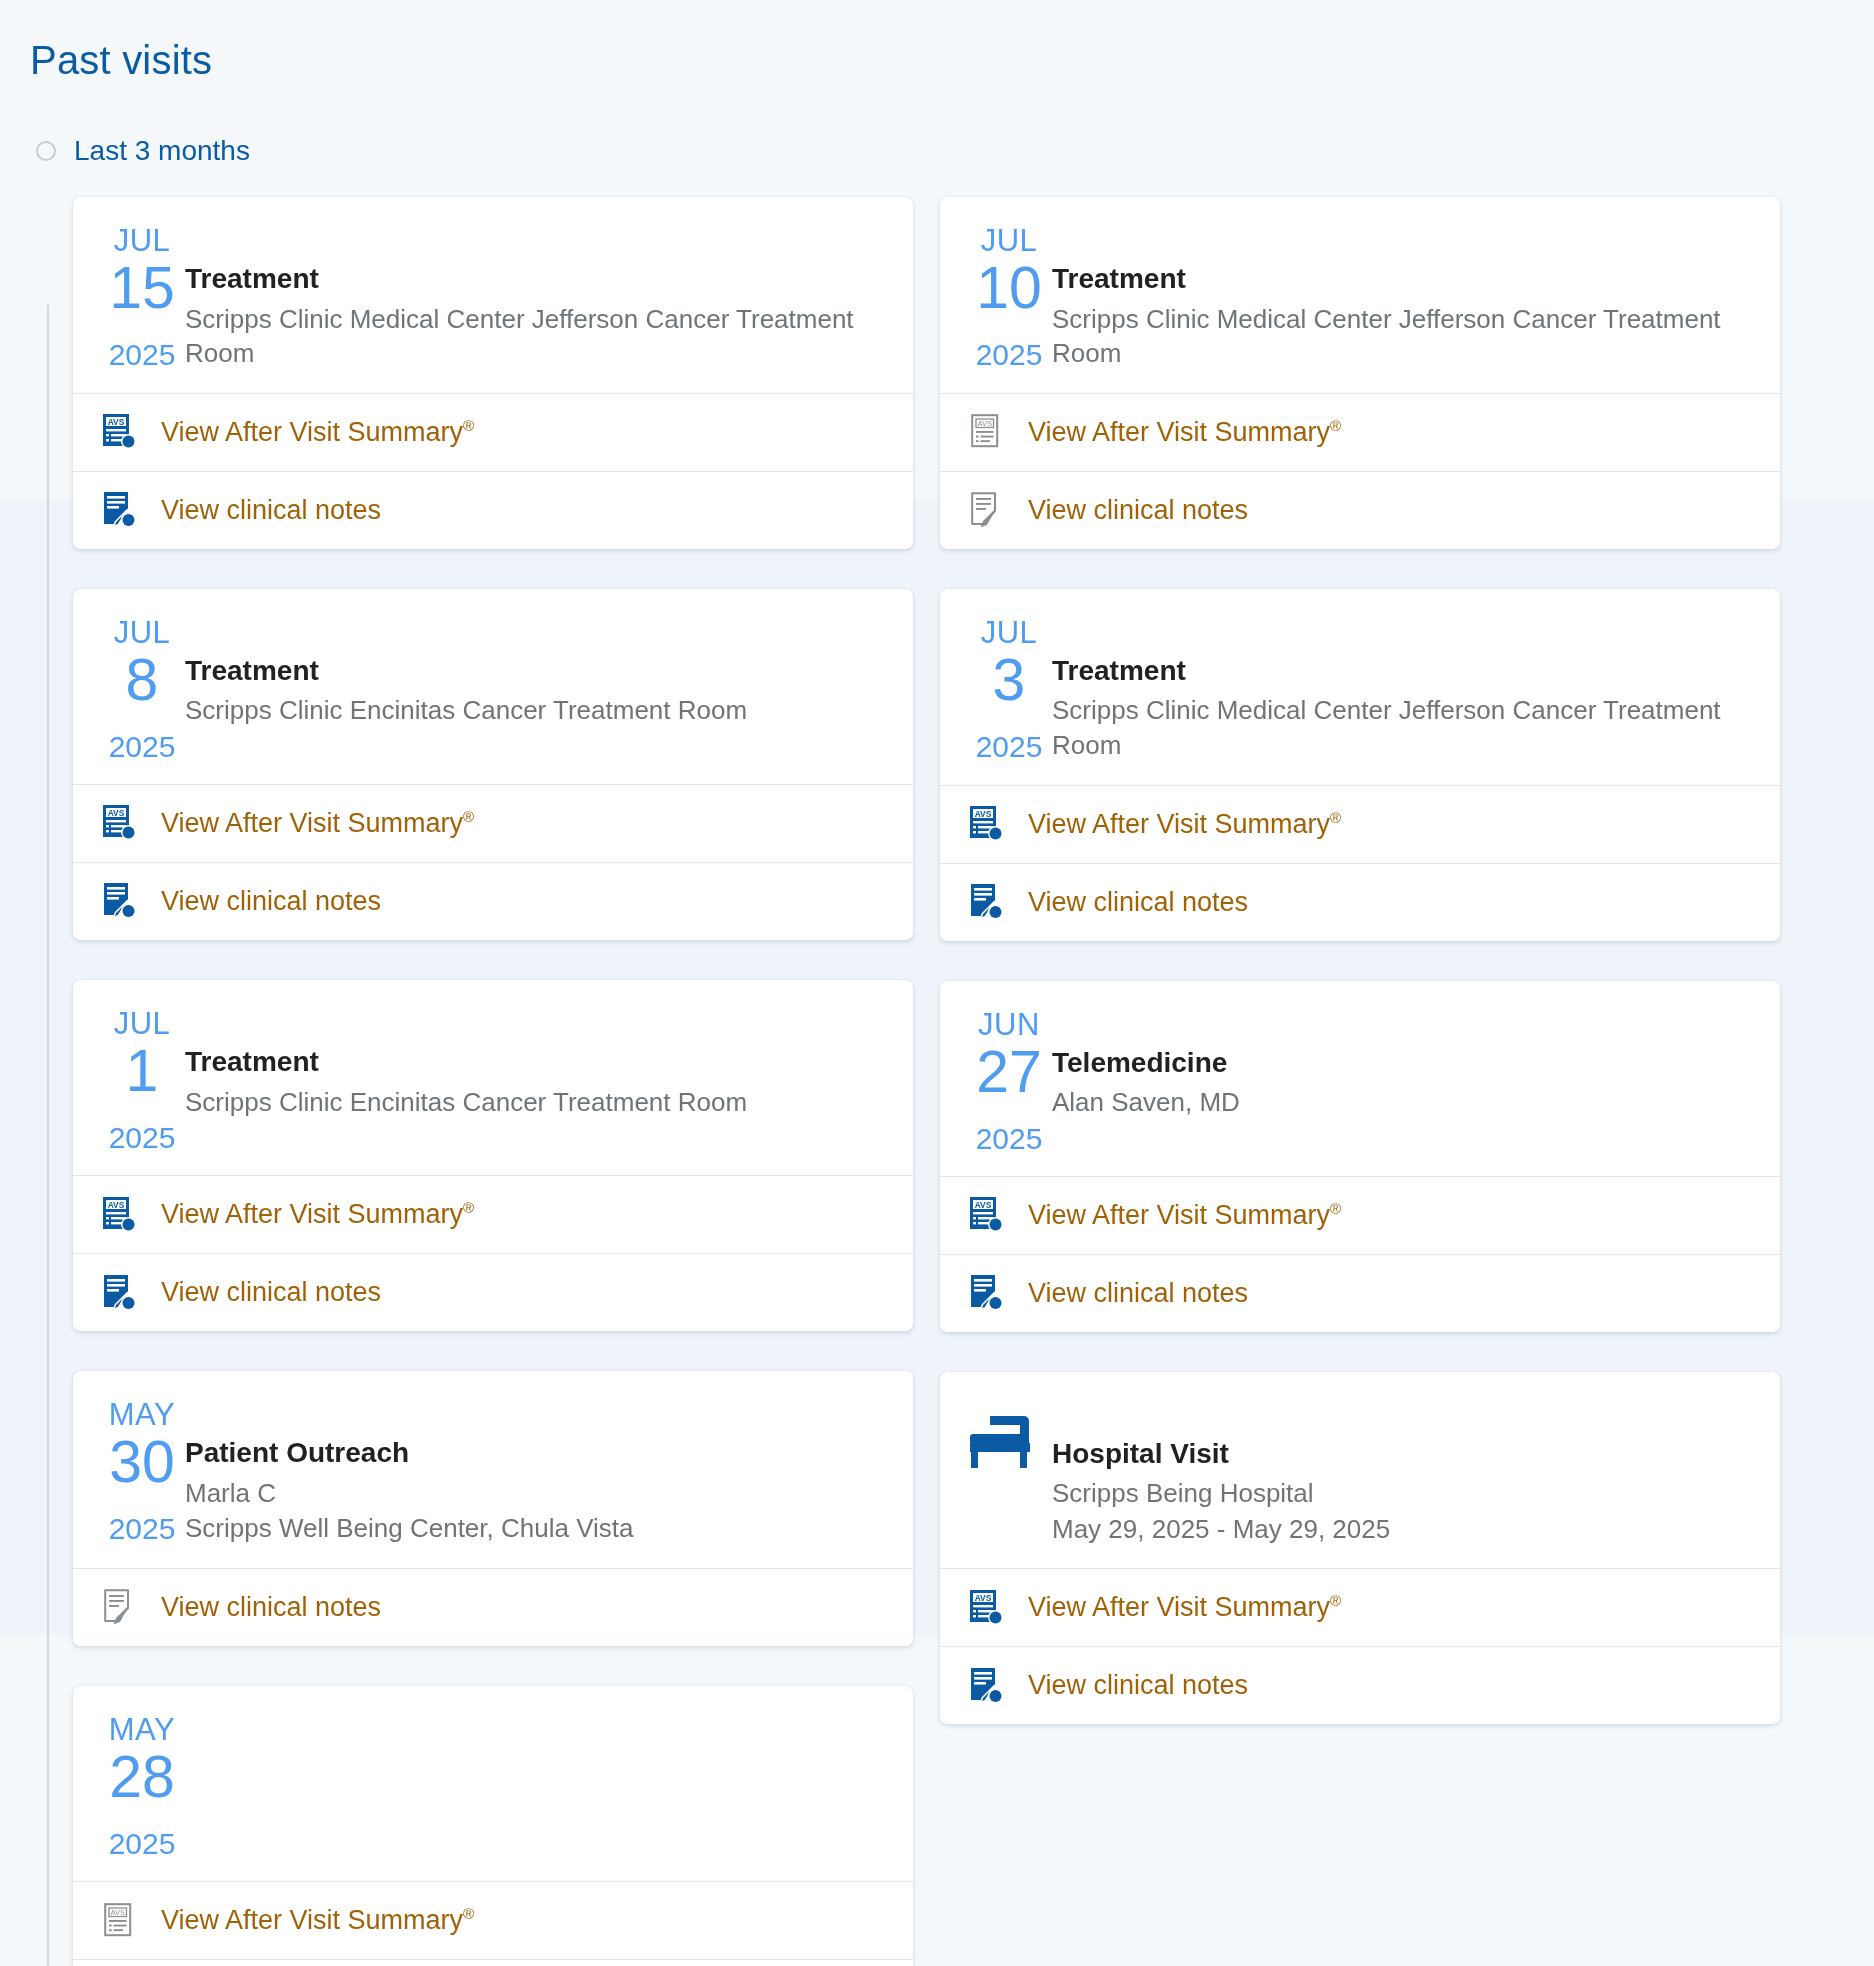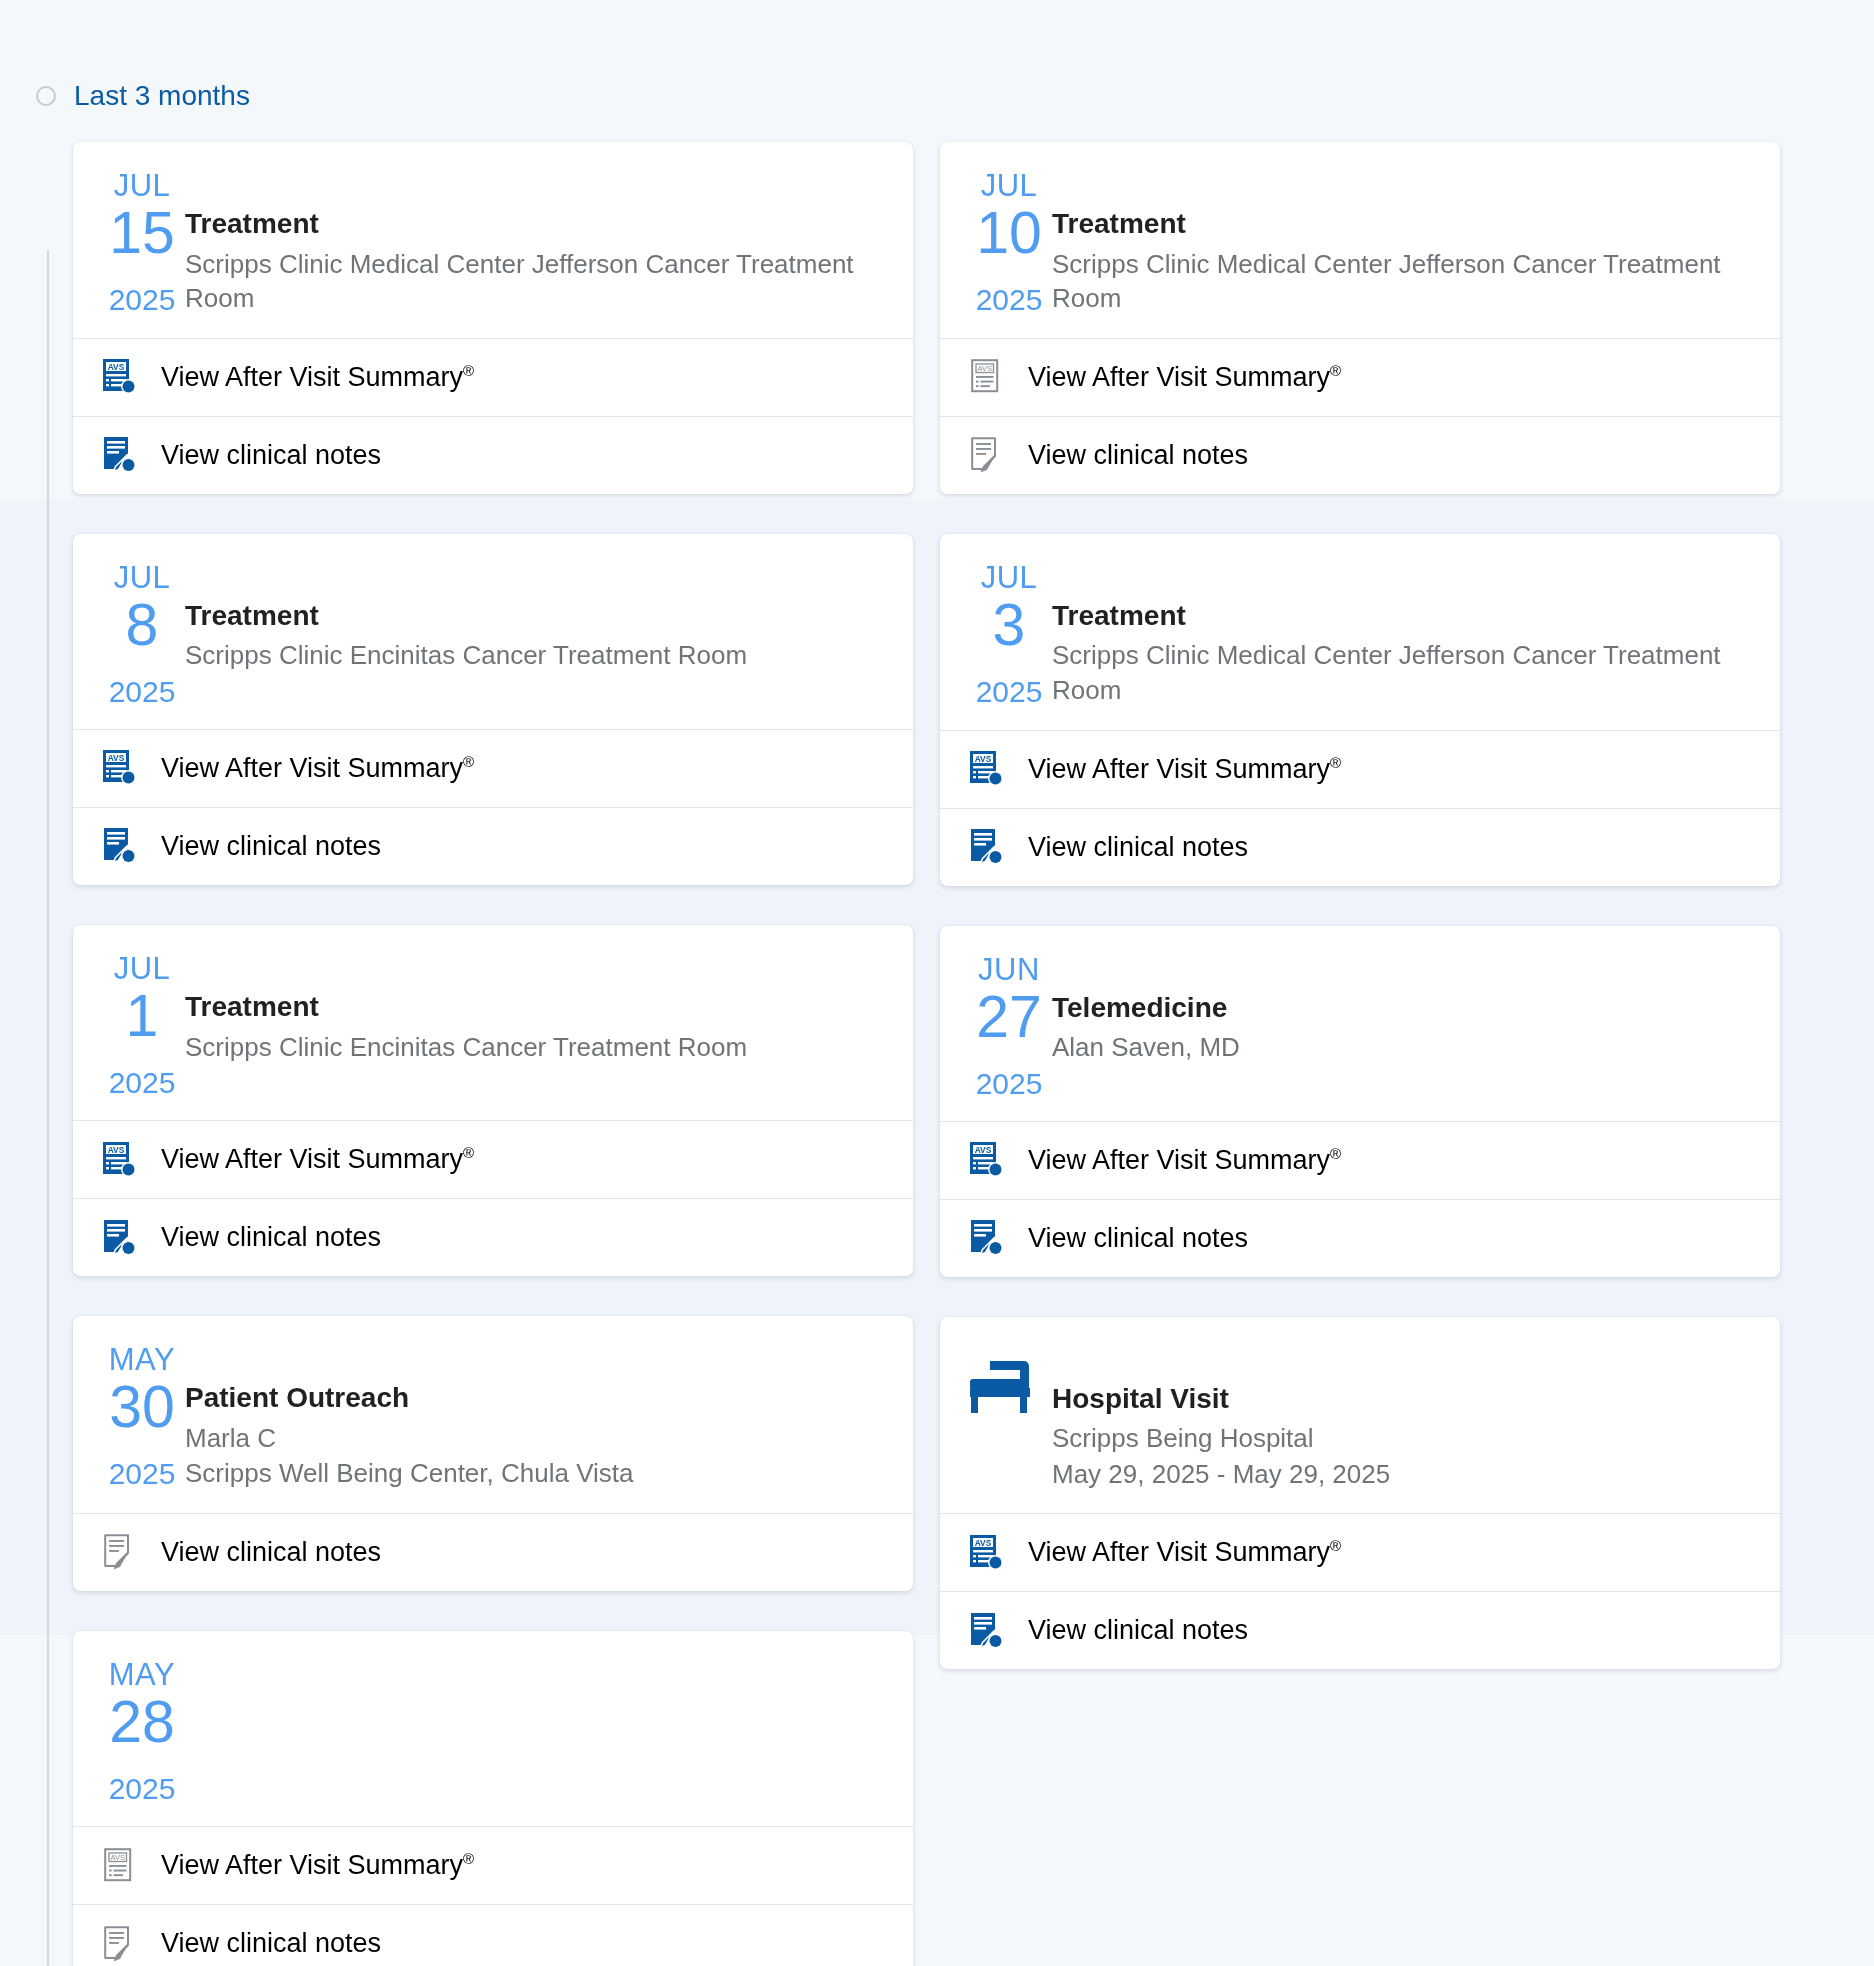--- a/index.html
+++ b/index.html
@@ -145,36 +145,37 @@
     padding: 15px 26px;
     border-top: 1px solid #e3e5e7;
     min-height: 78px;
   }
   .action .icn {
     flex: 0 0 auto;
     width: 42px; height: 42px;
     display: flex; align-items: center; justify-content: center;
   }
   .action .lbl {
-    color: #000000;
+    color: #a16207;
     font-size: 27px;
     font-weight: 400;
     white-space: nowrap;
   }
   .action .lbl sup { font-size: 15px; vertical-align: super; }
 
   svg { display: block; }
 </style>
 </head>
 <body>
 
 <div class="band b1"></div>
 
 <div class="page">
 
+  <h1 class="page-title">Past visits</h1>
 
   <div class="timeline">
     <div class="tl-rail"></div>
     <div class="tl-head">
       <span class="tl-dot"></span>
       <span class="tl-label">Last 3 months</span>
     </div>
 
     <div class="grid" id="visits-grid">
         <div class="col">

